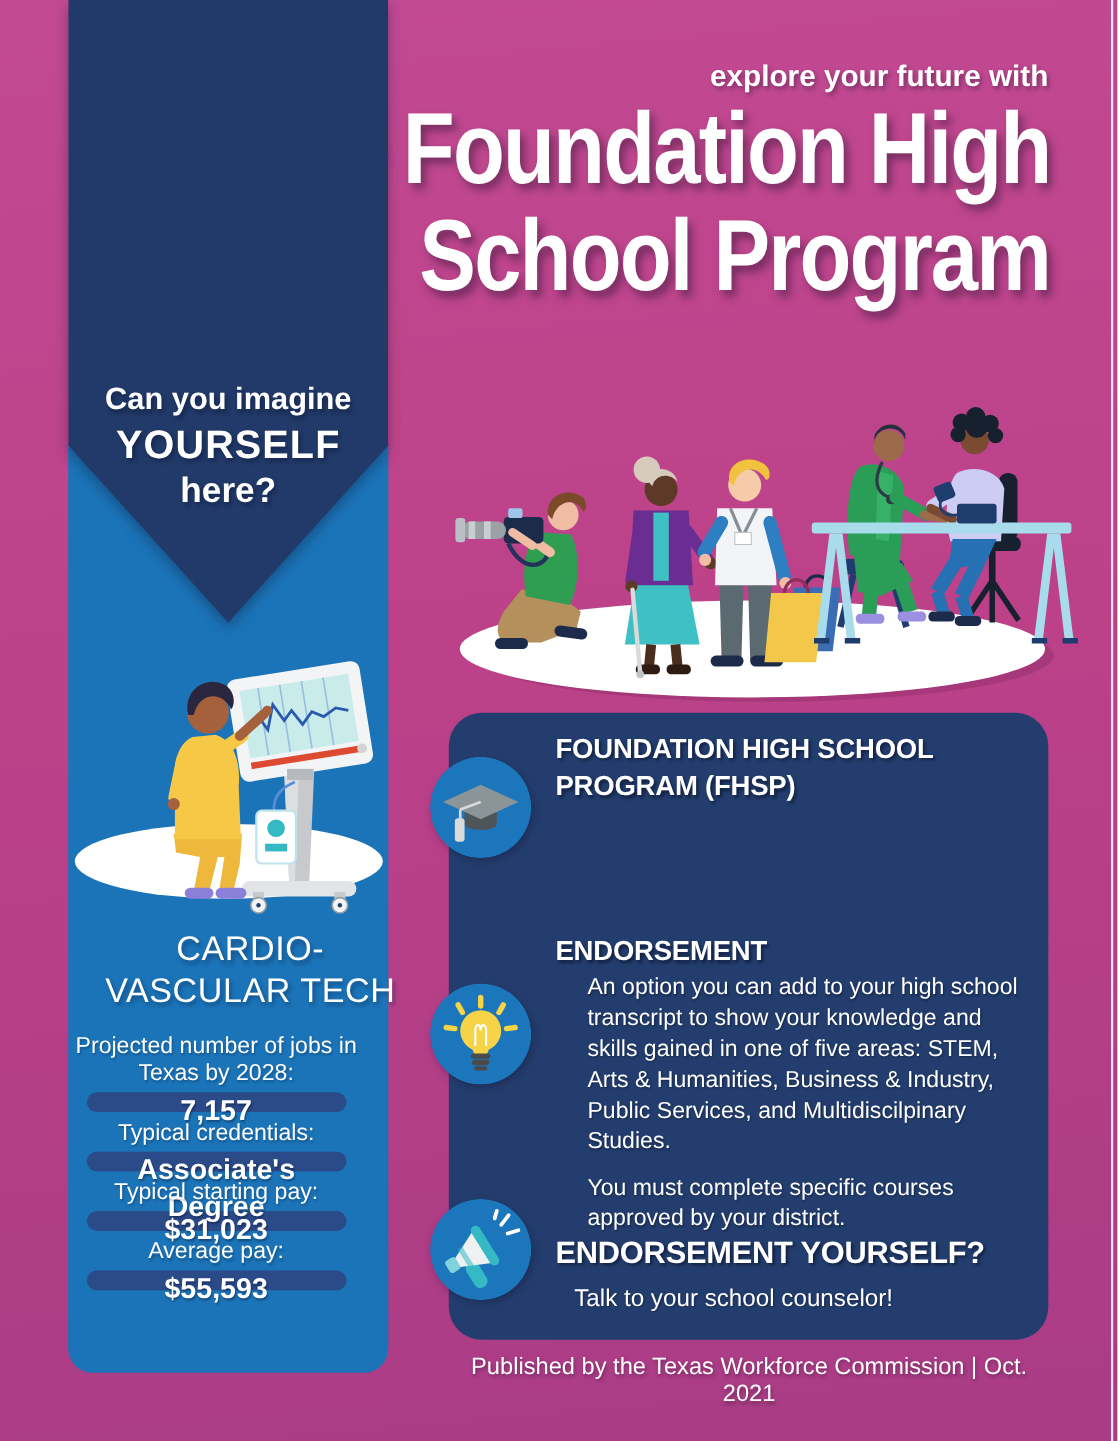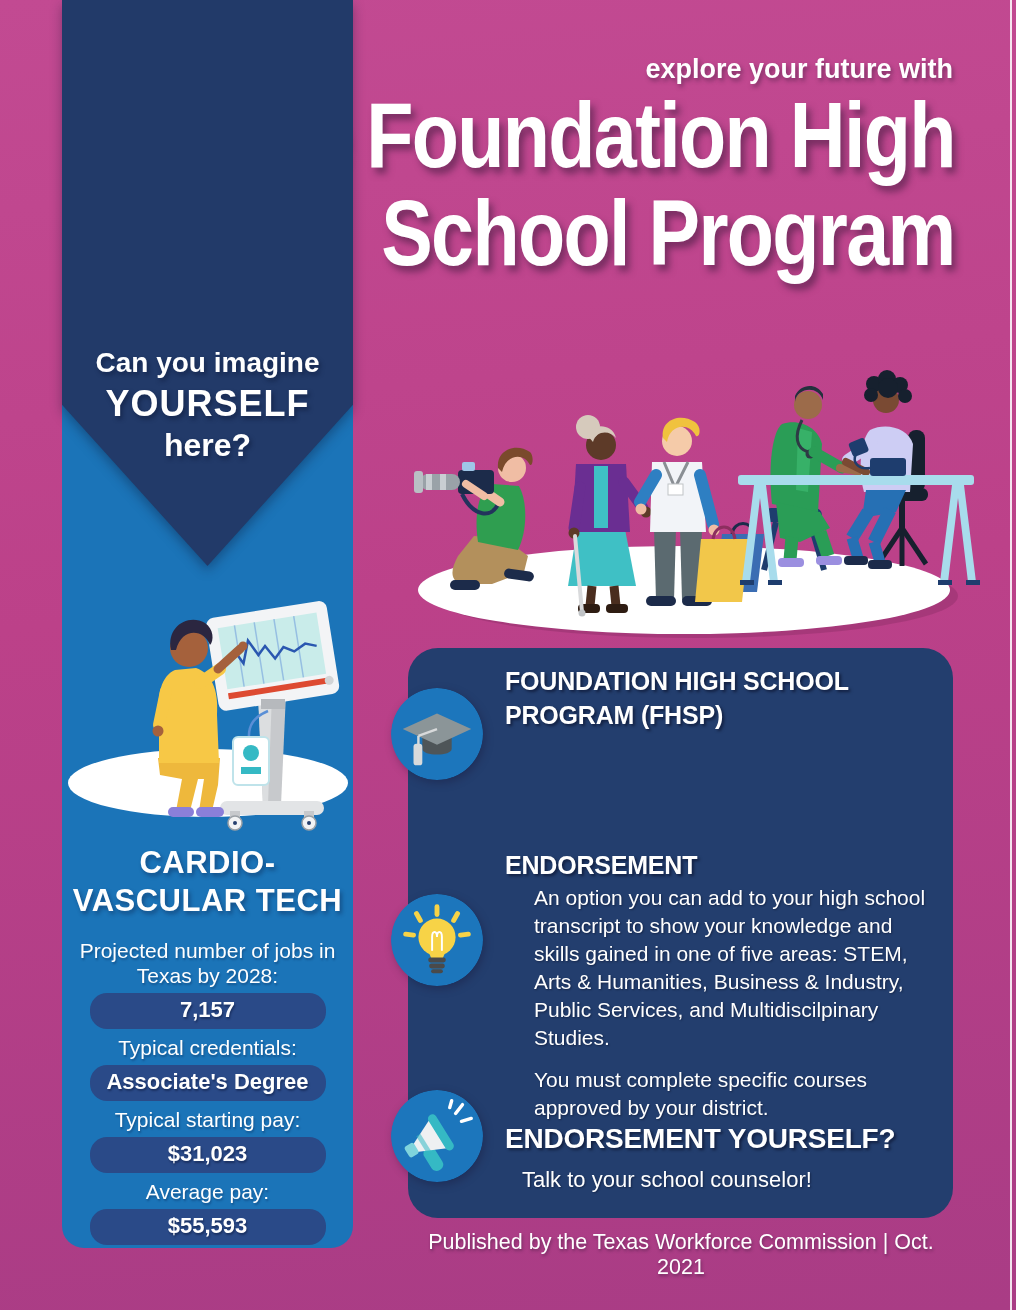--- a/index.html
+++ b/index.html
@@ -25,28 +25,28 @@
     clip-path:polygon(0 0,100% 0,100% 71.5%,50% 100%,0 71.5%);}
   .pennant-text{position:absolute;left:62px;top:344px;width:291px;text-align:center;
     text-shadow:2px 3px 4px rgba(10,20,50,.5);}
   .pt1{font-size:28px;font-weight:bold;line-height:38px;}
   .pt2{font-size:36px;font-weight:800;line-height:44px;letter-spacing:1px;}
   .pt3{font-size:32px;font-weight:bold;line-height:38px;}
 
   .kiosk-scene{position:absolute;left:62px;top:553px;width:290px;height:280px;}
 
   .career-title{position:absolute;left:62px;top:844px;width:291px;text-align:center;
-    font-size:31px;font-weight:700;line-height:38px;letter-spacing:.5px;
-    text-shadow:2px 3px 4px rgba(10,30,70,.45);}
-
-  .stats{position:absolute;left:62px;top:938px;width:291px;text-align:center;}
+    font-size:31px;font-weight:400;line-height:38px;letter-spacing:.5px;
+    text-shadow:2px 3px 4px rgba(10,30,70,.45);padding-left:20px;}
+
+  .stats{position:absolute;left:51px;top:938px;width:291px;text-align:center;}
   .stat-label{font-size:21px;line-height:25px;width:272px;margin:0 auto 5px;
     text-shadow:1px 2px 2px rgba(10,30,70,.35);}
-  .stat-pill{width:236px;height:36px;line-height:33px;margin:0 auto 6px;border-radius:17px;
-    background:#2a4a88;font-size:22px;font-weight:bold;
+  .stat-pill{width:236px;height:18px;line-height:33px;margin:0 auto 6px;border-radius:17px;
+    background:#2a4a88;font-size:26px;font-weight:bold;
     text-shadow:1px 2px 2px rgba(0,10,40,.4);}
 
   
   .people-scene{position:absolute;left:400px;top:332px;width:580px;height:320px;}
 
   
   .info-box{position:absolute;left:408px;top:648px;width:545px;height:570px;
     background:#233e6e;border-radius:30px;}
   .icon-circle{position:absolute;left:391px;width:92px;height:92px;border-radius:50%;
     filter:drop-shadow(2px 3px 4px rgba(20,10,40,.3));}

